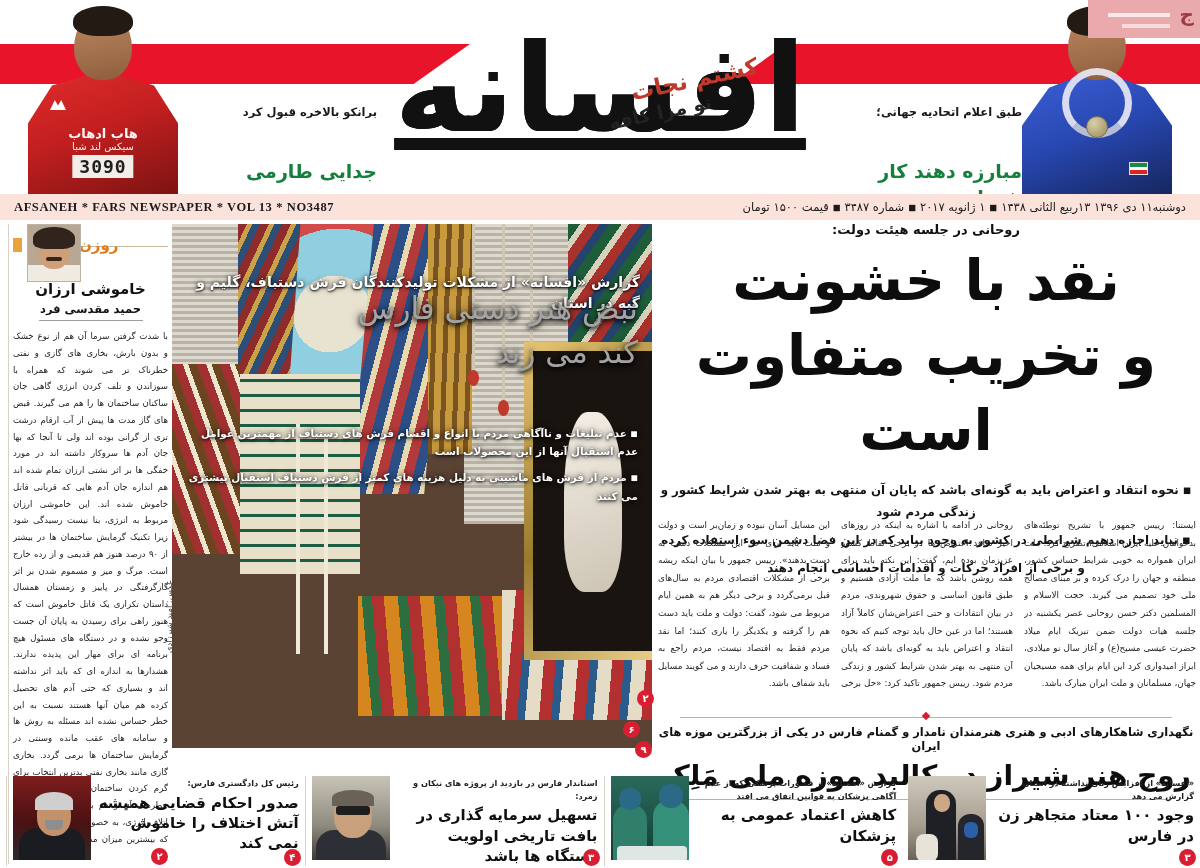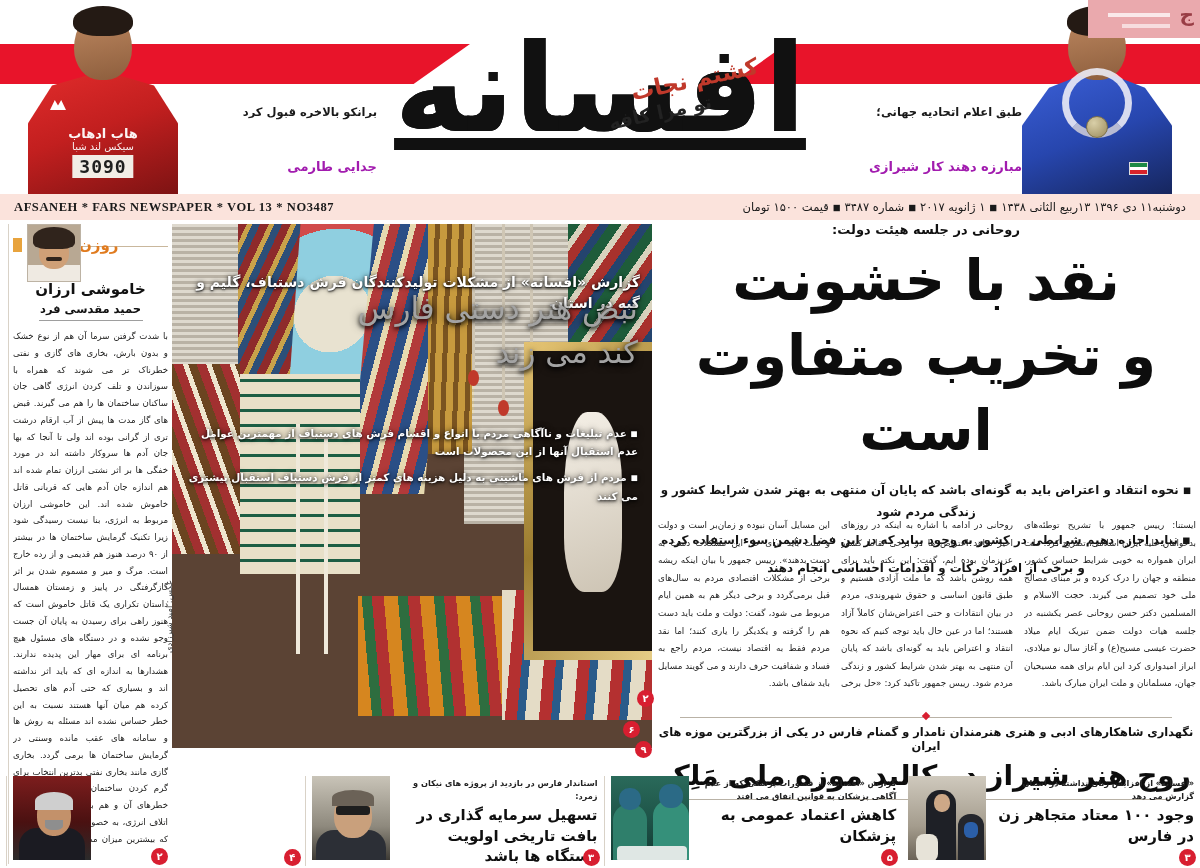--- a/index.html
+++ b/index.html
@@ -58,21 +58,21 @@
      width:20px;height:20px;border-radius:50%;background:radial-gradient(circle at 35% 30%,#d9cfa8,#9a8a5c);
      border:1px solid #7d7048;}
   .flagchip{position:absolute;right:24px;top:86px;width:17px;height:11px;
      background:linear-gradient(#1c8a45 33%,#fff 33% 66%,#d8232a 66%);border:1px solid #ddd;}
 
   
   .teaser{position:absolute;top:104px;width:215px;}
   .teaser.left{left:162px;text-align:right;}
   .teaser.right{right:178px;text-align:right;}
   .teaser .kicker{font-size:11.5px;font-weight:bold;color:#1a1a1a;margin-bottom:5px;line-height:1.5;}
-  .teaser .tline{font-size:13px;font-weight:bold;color:#a21caf;line-height:1.38;letter-spacing:-.2px;margin-top:37px;}
+  .teaser .tline{font-size:19px;font-weight:bold;color:#15803d;line-height:1.38;letter-spacing:-.2px;margin-top:37px;}
   .pgdot{display:inline-flex;align-items:center;justify-content:center;
      width:17px;height:17px;border-radius:50%;background:#d81e30;color:#fff;
      font-size:10px;font-weight:bold;line-height:1;vertical-align:middle;}
 
   
   .strap{position:absolute;left:0;top:194px;width:1200px;height:26px;
      background:#fbe3dc;display:flex;align-items:center;justify-content:space-between;
      padding:0 14px;box-sizing:border-box;}
   .strap-en{font-family:"Liberation Serif","DejaVu Serif",serif;font-weight:bold;
      font-size:12.5px;color:#1a1a1a;letter-spacing:.6px;direction:ltr;}
@@ -352,20 +352,24 @@
 
     <div class="bottom">
 
       <div class="bcell">
         <div class="bphoto" style="background:linear-gradient(180deg,#7d1d1d 0%,#4a1111 55%,#2b2b2b 100%);">
           <div class="ph-torso" style="left:6px;top:52px;width:66px;height:34px;background:#1b1b22;"></div>
           <div class="ph-face" style="left:24px;top:20px;width:34px;height:40px;background:#c3916a;"></div>
           <div class="ph-face" style="left:22px;top:16px;width:38px;height:18px;background:#cfcfcf;border-radius:50% 50% 0 0;"></div>
           <div class="ph-face" style="left:32px;top:44px;width:18px;height:10px;background:#8e8e8e;border-radius:0 0 40% 40%;"></div>
         </div>
+        <div class="btext">
+          <div class="bkicker">رئیس کل دادگستری فارس:</div>
+          <div class="bhead">صدور احکام قضایی همیشه آتش اختلاف را خاموش نمی کند</div>
+        </div>
         <span class="pgdot bpg">۴</span>
       </div>
 
       <div class="bcell">
         <div class="bphoto" style="background:linear-gradient(180deg,#c9c4b8 0%,#8e897d 60%,#3d3a34 100%);">
           <div class="ph-torso" style="left:4px;top:54px;width:70px;height:32px;background:#2c2f36;"></div>
           <div class="ph-face" style="left:22px;top:18px;width:38px;height:44px;background:#c9a07c;"></div>
           <div class="ph-face" style="left:20px;top:14px;width:42px;height:16px;background:#6b6257;border-radius:50% 50% 0 0;"></div>
           <div class="ph-face" style="left:24px;top:30px;width:34px;height:9px;background:#1e1e1e;border-radius:3px;"></div>
         </div>

